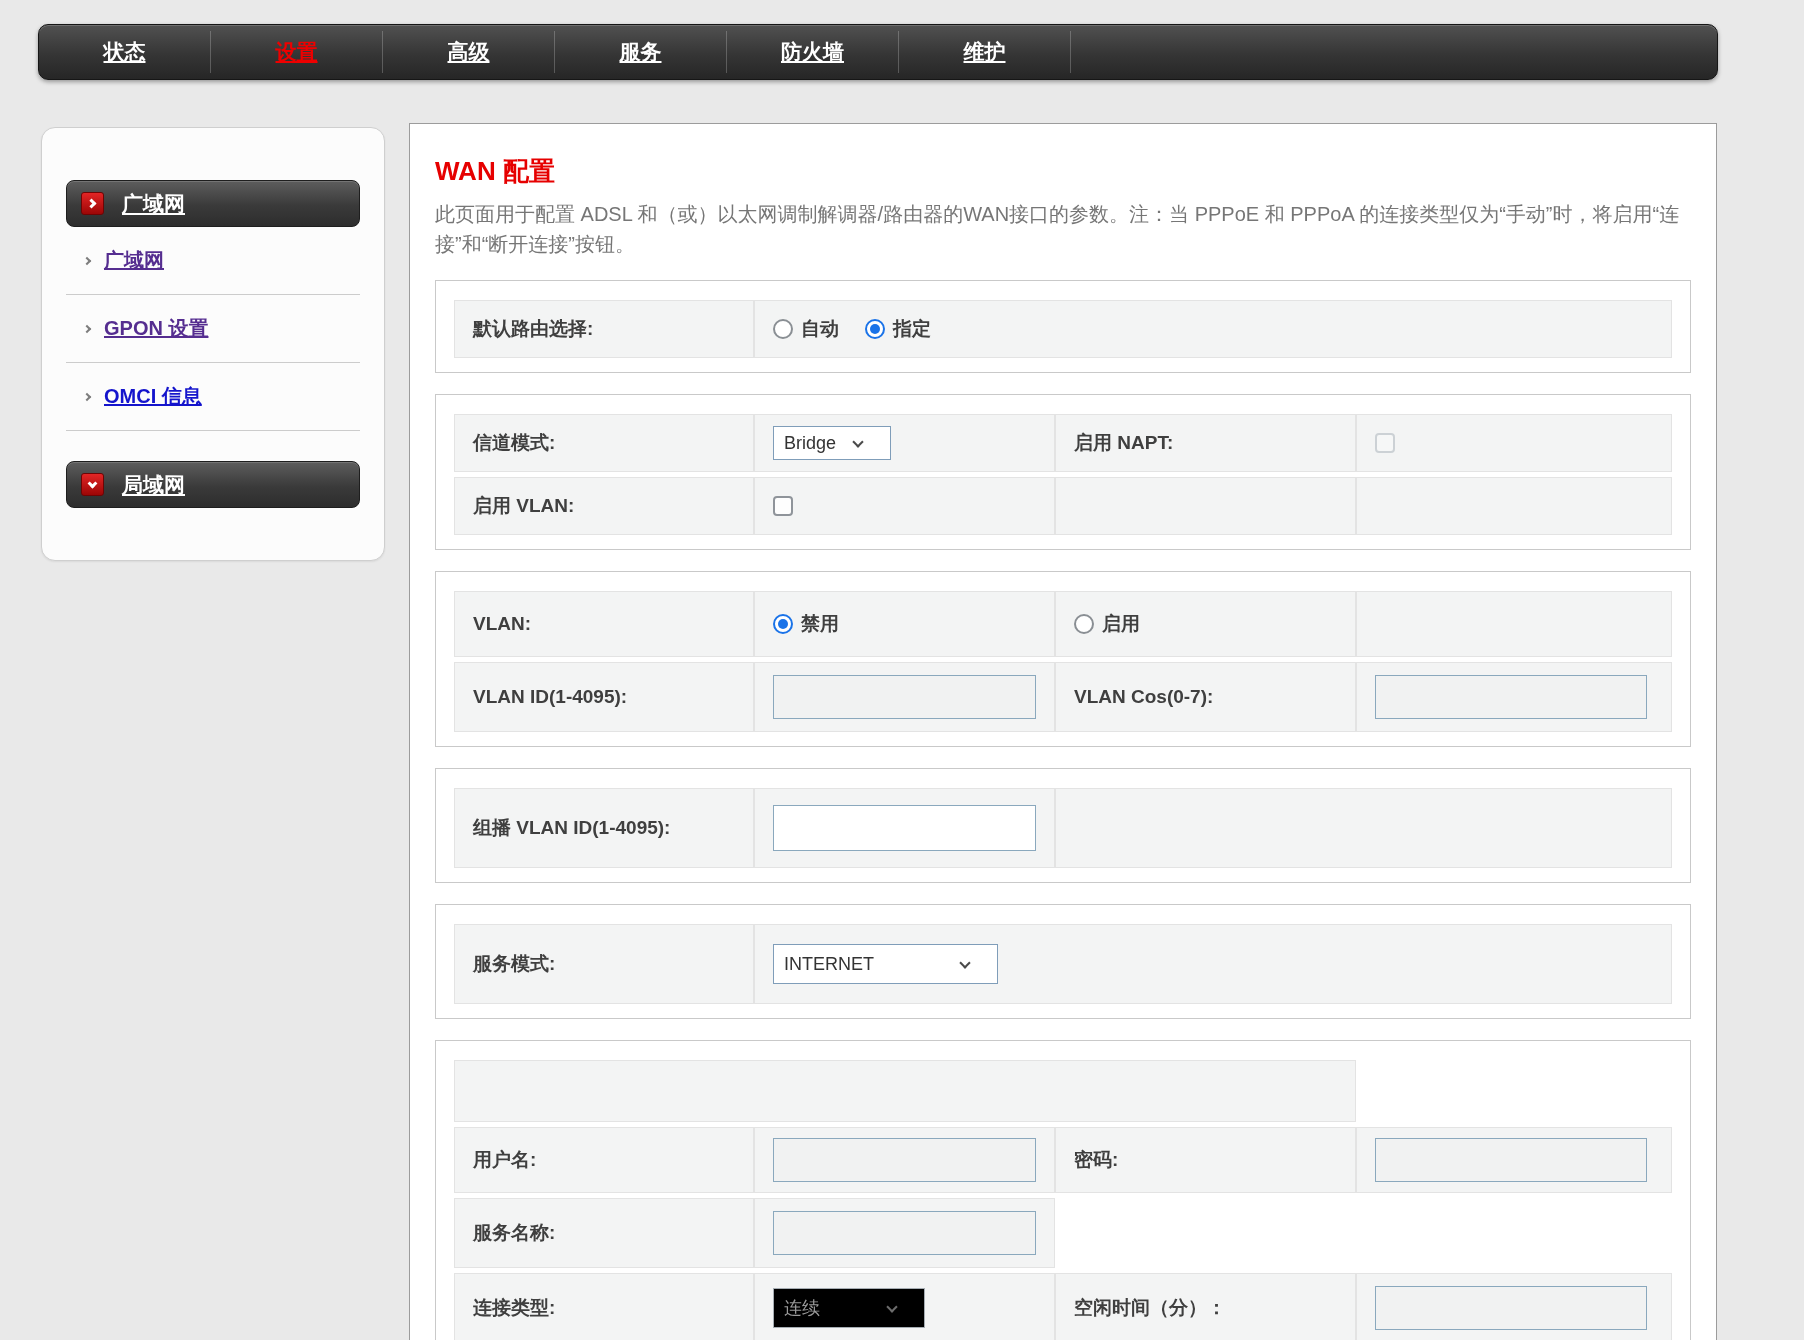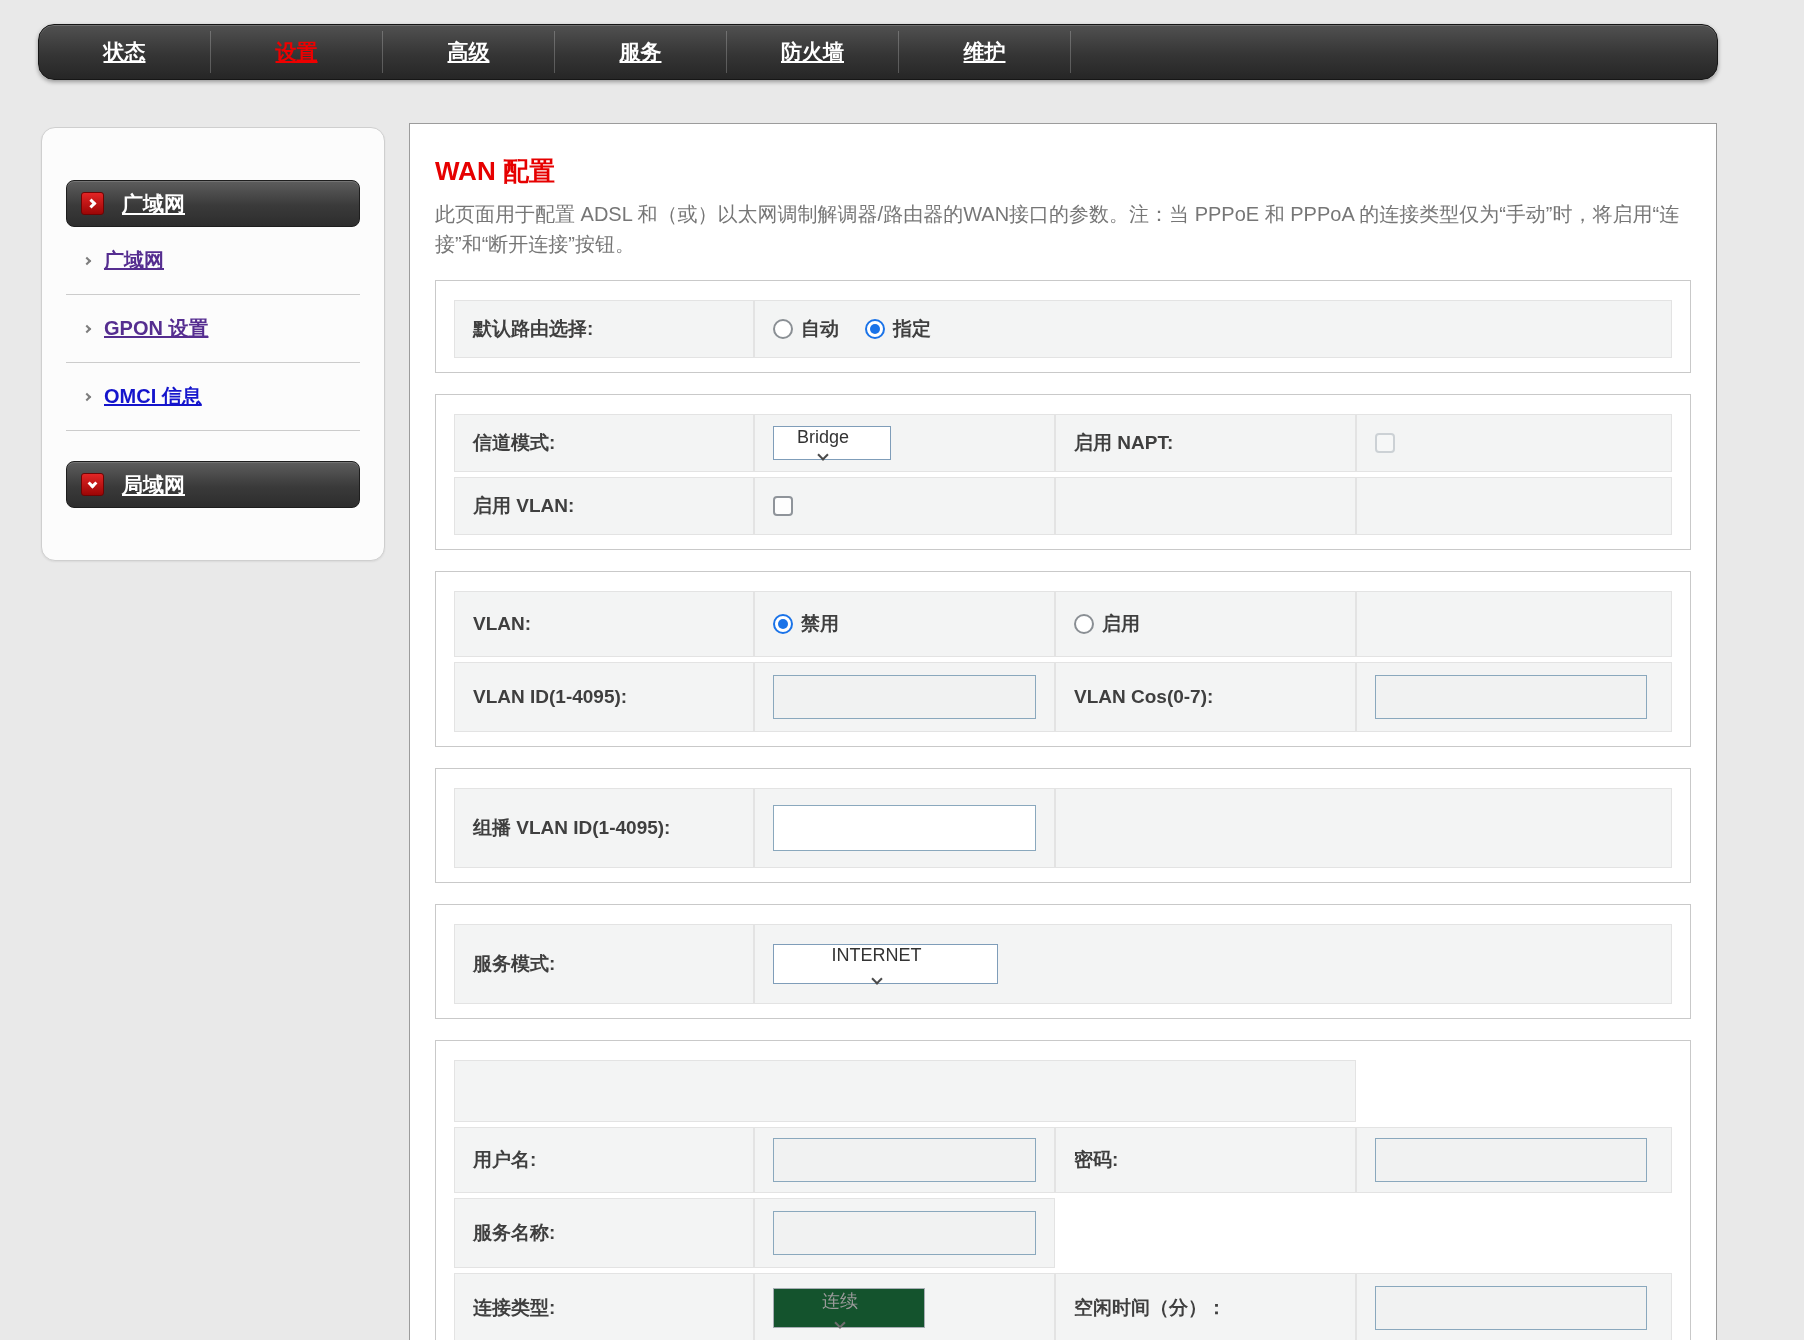--- a/index.html
+++ b/index.html
@@ -6,21 +6,21 @@
   html,body { width:1804px; height:1340px; overflow:hidden; }
   body {
     background:#e9e9e9;
     font-family:"Liberation Sans","DejaVu Sans",sans-serif;
     color:#3c3c3c;
   }
 
   
   .navbar{
     position:absolute; left:38px; top:24px; width:1680px; height:56px;
-    border-radius:16px;
+    border-radius:10px;
     background:linear-gradient(#515151,#353535 55%,#262626);
     border:1px solid #161616;
     box-shadow:inset 0 1px 0 rgba(255,255,255,.18), 0 2px 4px rgba(0,0,0,.35);
     display:flex; align-items:stretch; overflow:hidden;
   }
   .nav-item{
     width:171px; display:flex; align-items:center; justify-content:center;
     color:#ffffff; font-size:21px; font-weight:bold; text-decoration:underline;
     cursor:pointer;
   }
@@ -108,25 +108,25 @@
 
   .txt{
     width:272px; height:44px; border:1px solid #8aa8bd; background:#fff;
     font-size:18px; padding:0 8px; font-family:inherit;
   }
   .txt:disabled, .txt.dim{ background:#f1f2f2; }
   .txt.tall{ height:46px; }
 
   .select{
     background:#fff; border:1px solid #7f9db9; display:flex; align-items:center;
-    justify-content:space-between; padding:0 28px 0 10px; cursor:pointer;flex-direction:column;
+    justify-content:space-between; padding:0 28px 0 10px; cursor:pointer;
   }
   .select span{ font-size:18px; color:#333; }
   .caret{ width:8px; height:8px; border-right:2px solid #4a4a4a; border-bottom:2px solid #4a4a4a; transform:rotate(45deg); margin-top:-3px; }
-  .select.disabled{ background:#14532d; border-color:#a6adb3; cursor:default;text-align:right; }
+  .select.disabled{ background:#000000; border-color:#a6adb3; cursor:default;text-align:right; }
   .select.disabled span{ color:#9a9a9a; }
   .select.disabled .caret{ border-color:#6d6d6d; }
   .w118{ width:118px; height:34px; }
   .w225{ width:225px; height:40px; }
   .w152{ width:152px; height:40px; }
 </style>
 </head>
 <body>
 
 <div class="navbar">

